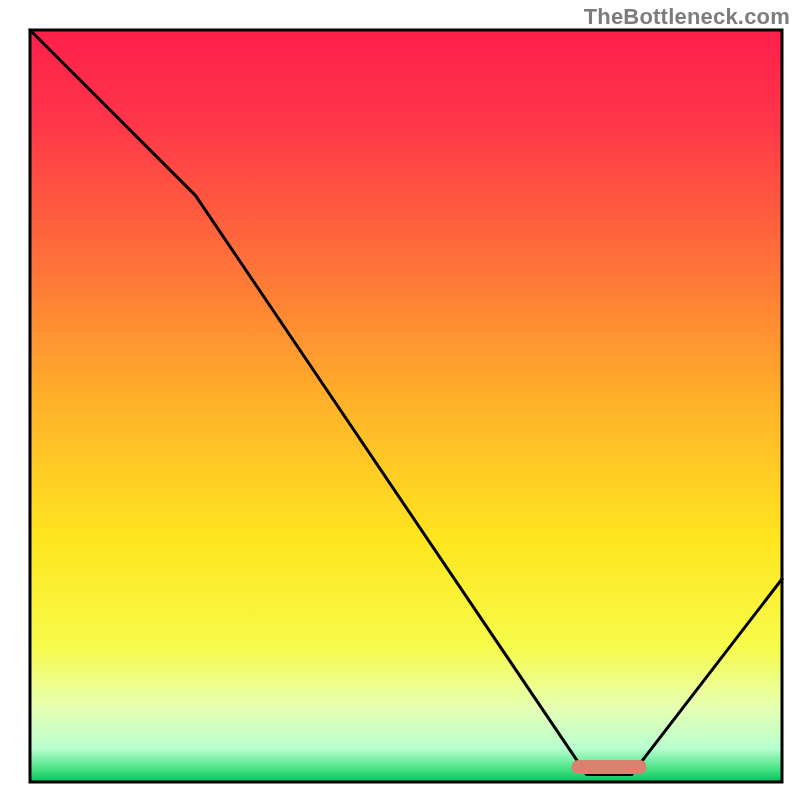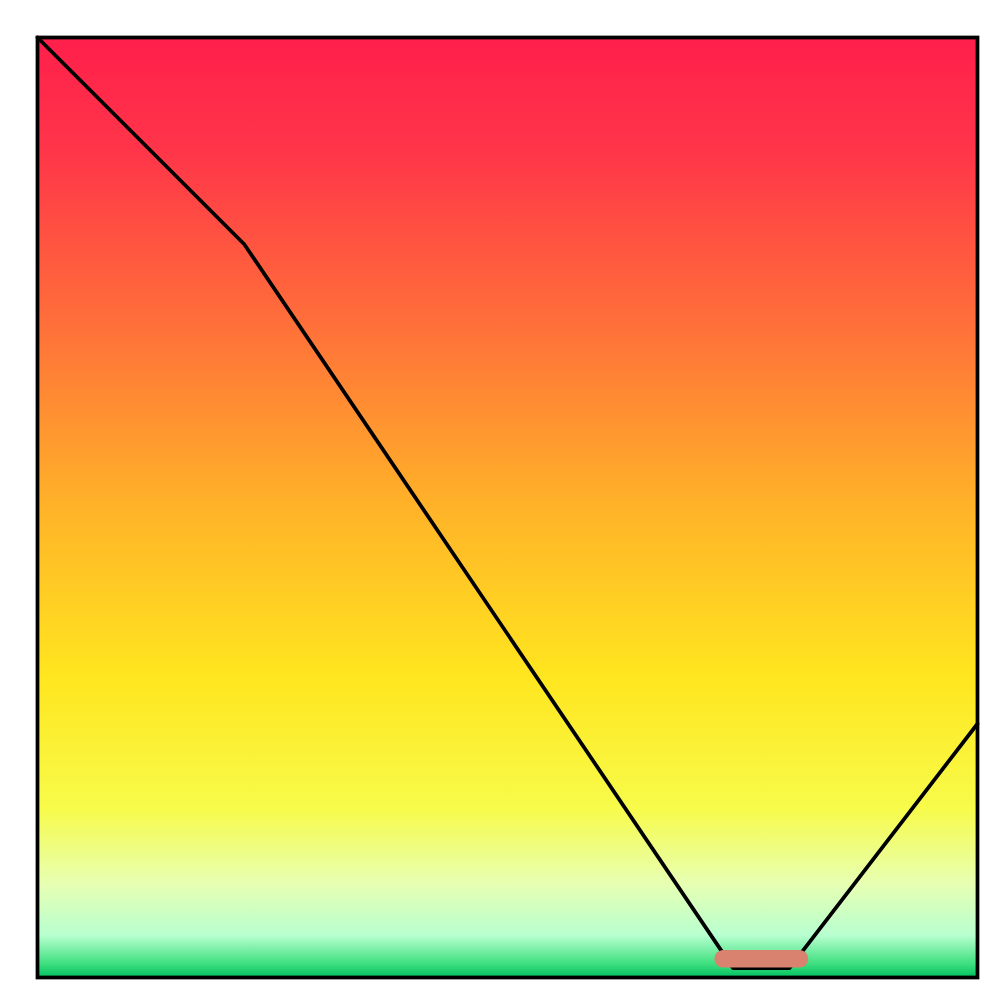--- a/index.html
+++ b/index.html
@@ -26,20 +26,21 @@
     z-index: 5;
   }
   svg {
     display: block;
   }
 </style>
 </head>
 <body>
 
 <div class="wrap">
+  <div class="attribution">TheBottleneck.com</div>
 
   <svg id="chart-svg" width="800" height="800" viewBox="0 0 800 800">
     <defs>
       <linearGradient id="bg-grad" x1="0" y1="0" x2="0" y2="1">
           <stop offset="0.00%" stop-color="#ff1f4b"></stop>
           <stop offset="12.00%" stop-color="#ff3549"></stop>
           <stop offset="30.00%" stop-color="#ff6e3a"></stop>
           <stop offset="50.00%" stop-color="#ffb328"></stop>
           <stop offset="68.00%" stop-color="#ffe61f"></stop>
           <stop offset="82.00%" stop-color="#f7fb4a"></stop>

